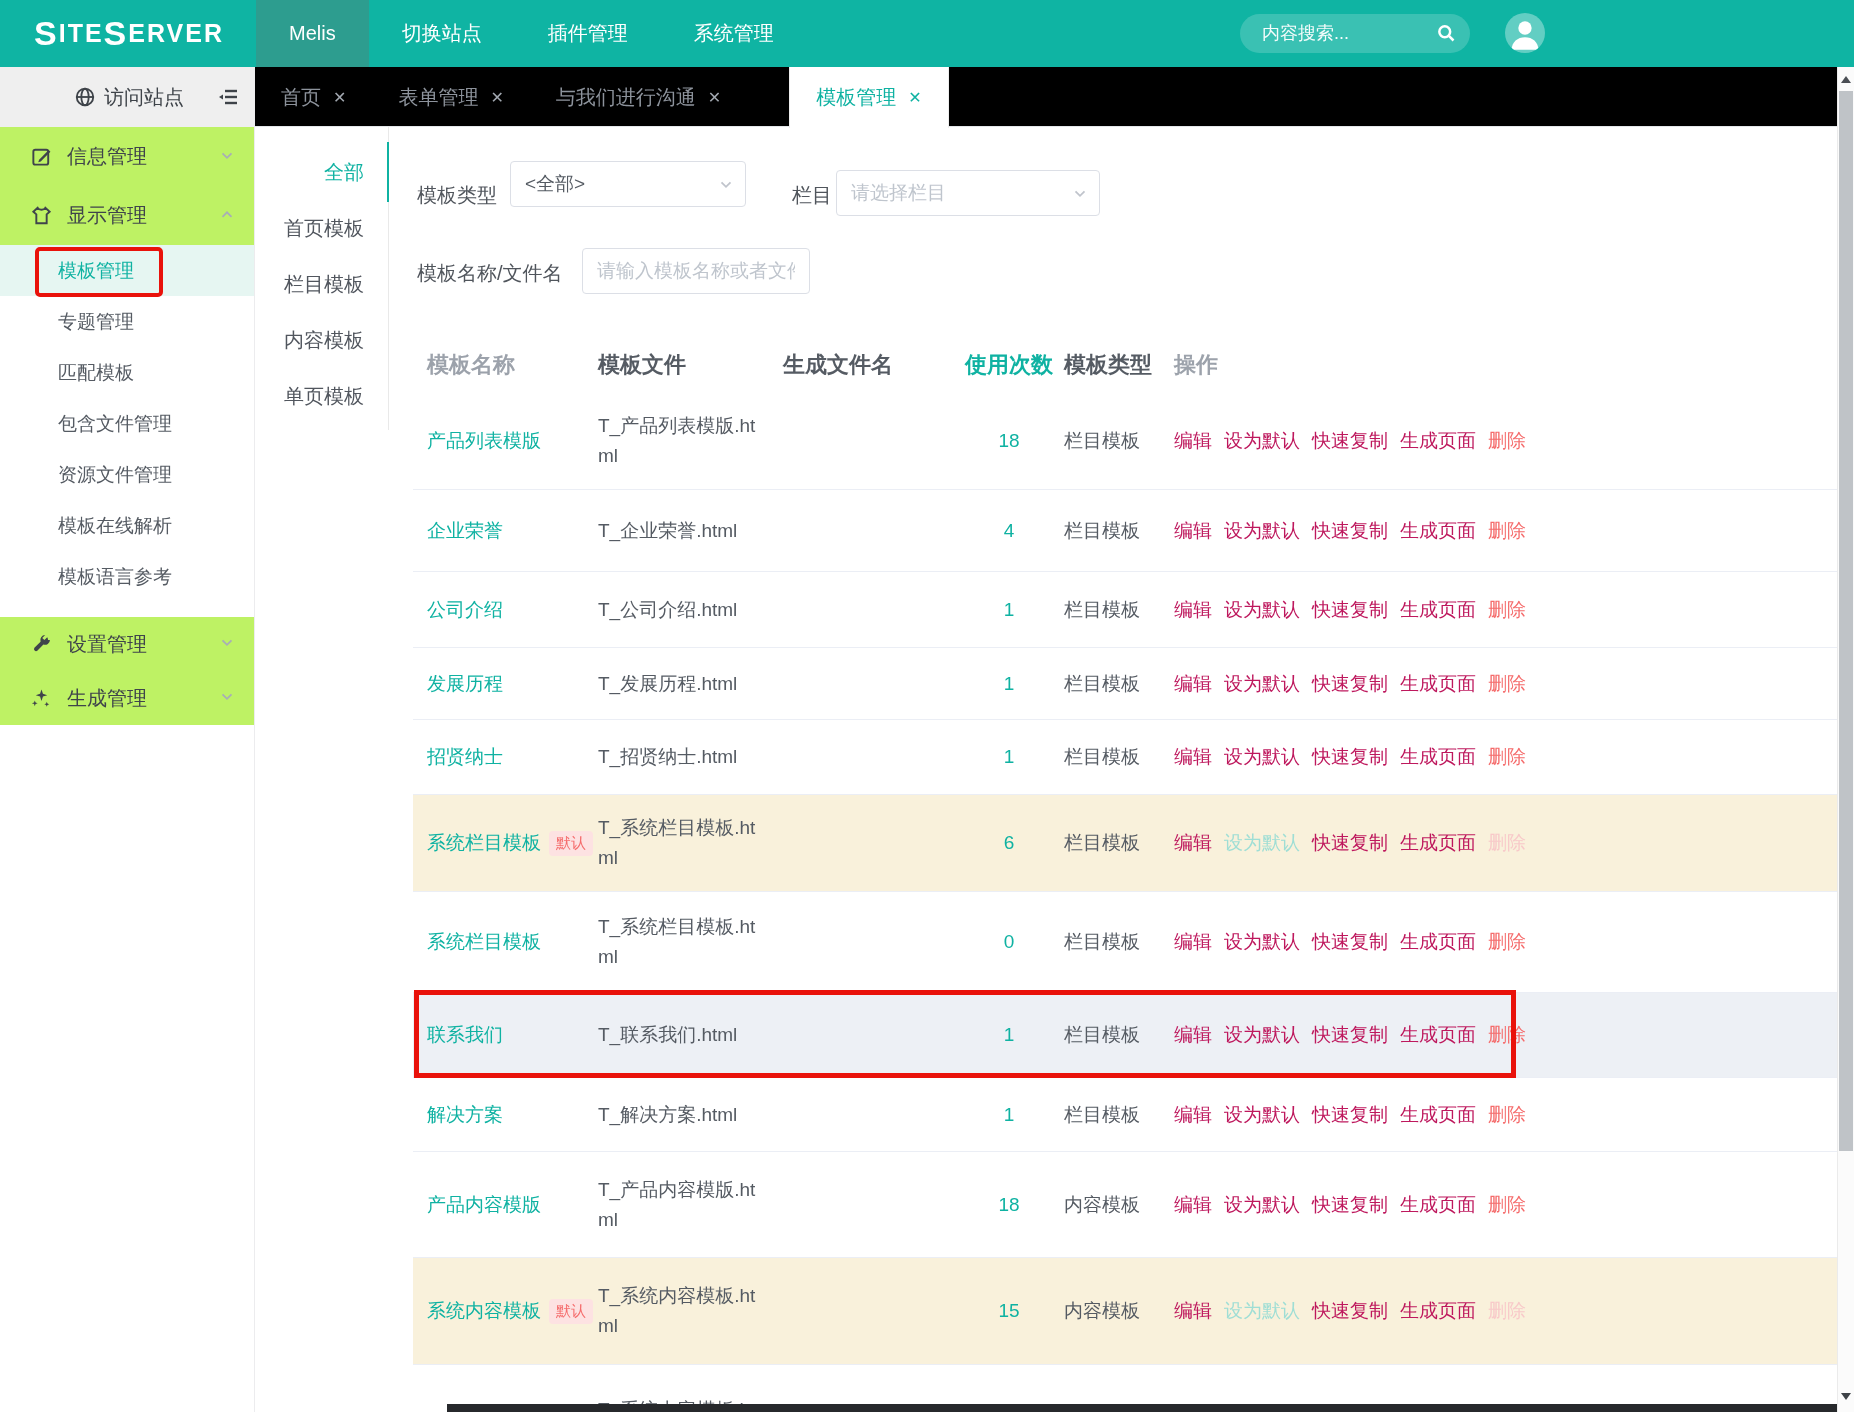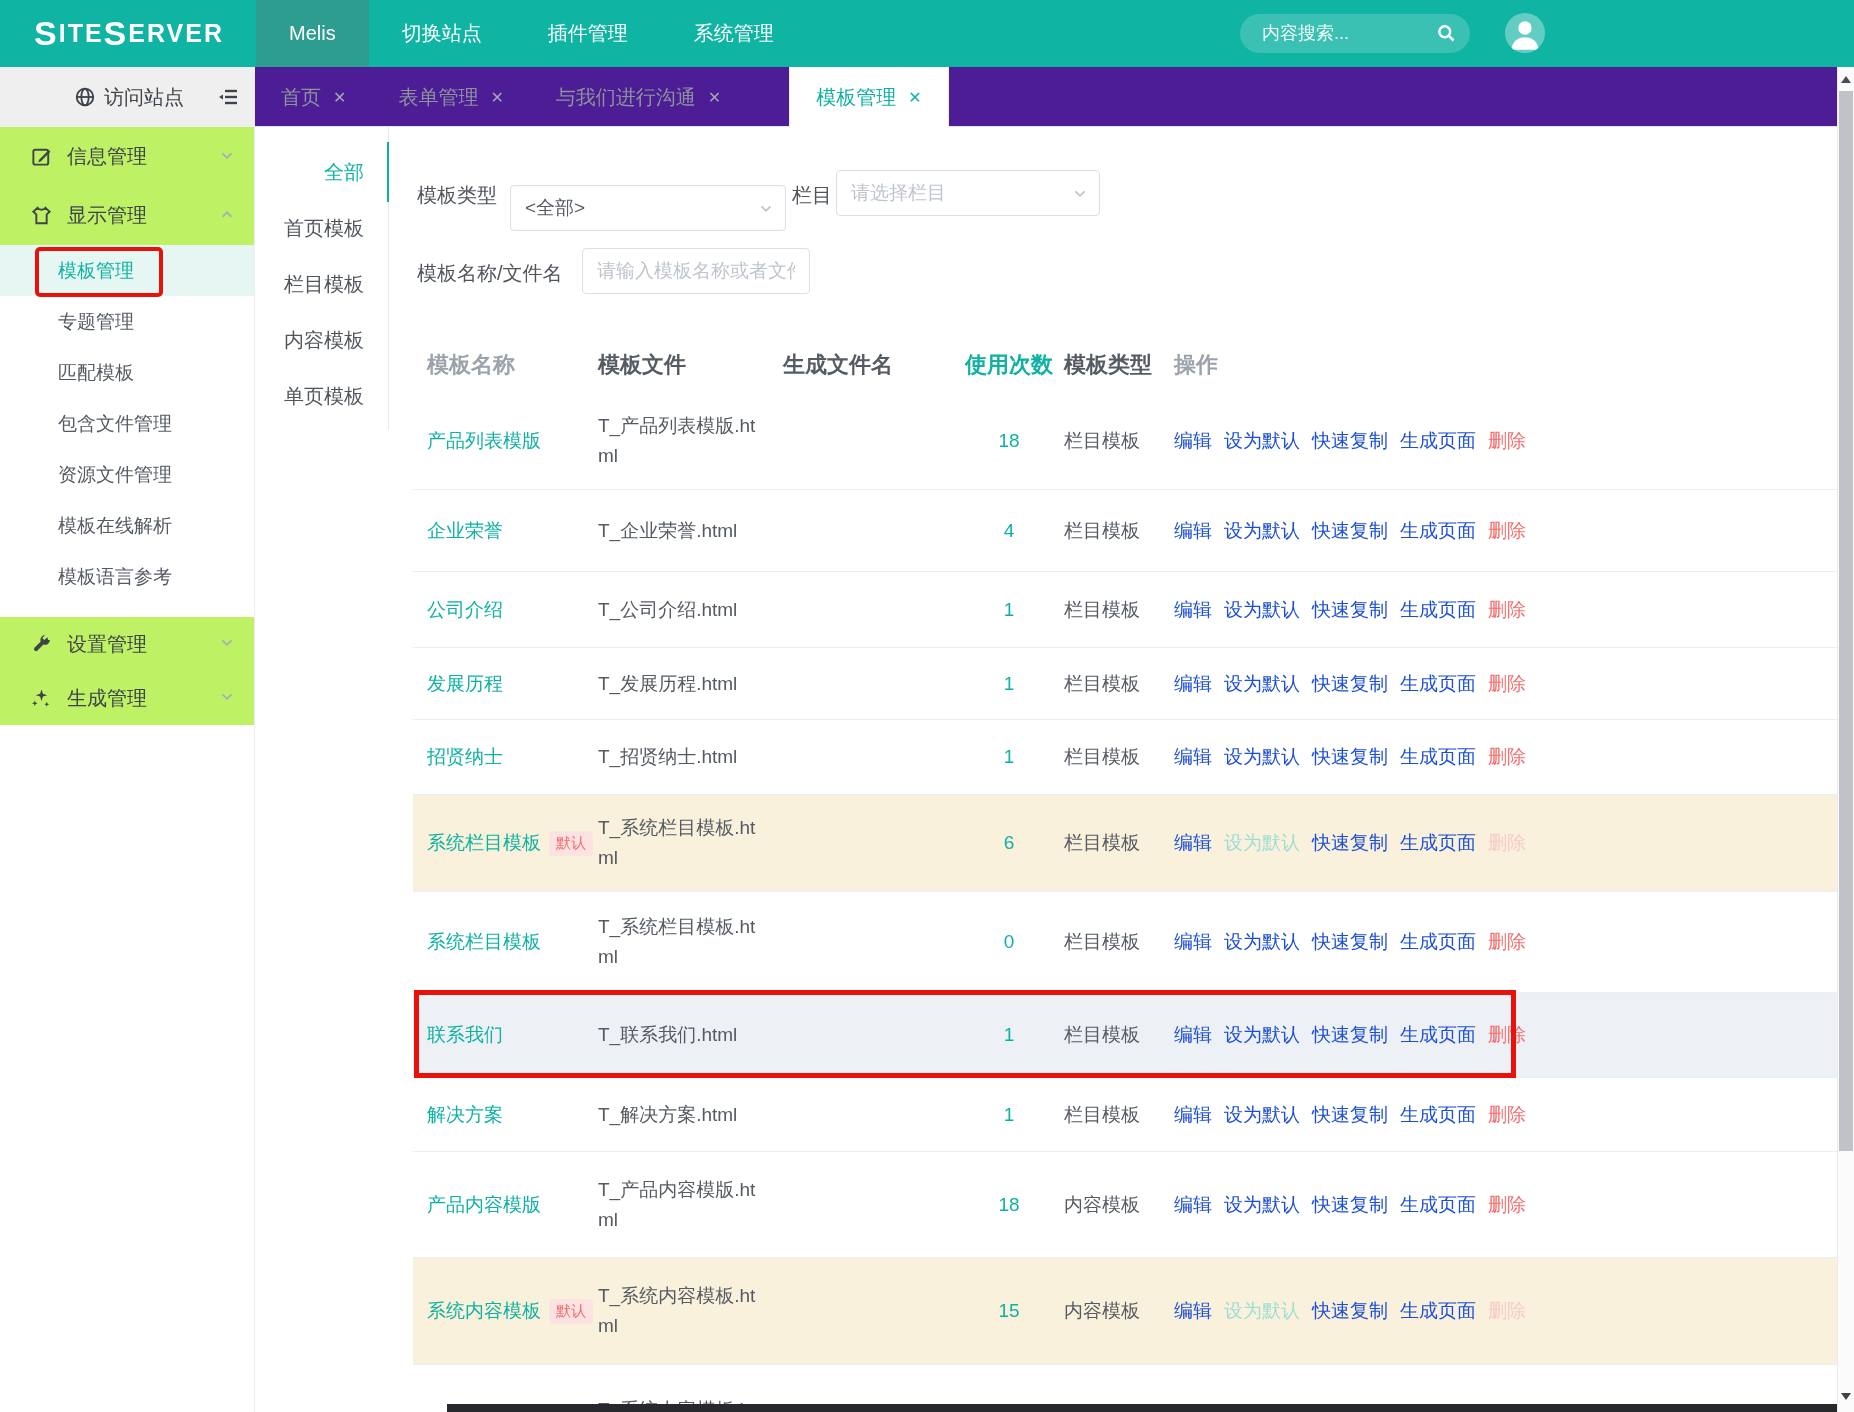--- a/index.html
+++ b/index.html
@@ -28,21 +28,21 @@
   .sec { position:absolute; left:0; width:254px; }
   .sec.gray { background:#bef264; }
   .prow { height:59px; display:flex; align-items:center; position:relative; cursor:pointer; color:#3F444B; font-size:20px; }
   .prow .ic { margin-left:30px; margin-right:14px; }
   .prow .chev { position:absolute; right:18px; top:20px; }
   .srow { height:51px; display:flex; align-items:center; padding-left:58px; font-size:19px; color:#555B63; cursor:pointer; background:#fff; }
   .srow.active { background:#E6F6F2; color:#0FB2A2; }
   .side-annot { position:absolute; left:35px; top:180px; width:128px; height:50px; border:4px solid #E9120B; border-radius:5px; pointer-events:none; z-index:15; }
 
   
-  .tabstrip { position:absolute; left:255px; top:67px; width:1582px; height:60px; background:#4c1d95; border-bottom:1px solid #E4E7EA; display:flex; z-index:5; }
+  .tabstrip { position:absolute; left:255px; top:67px; width:1582px; height:60px; background:#000000; border-bottom:1px solid #E4E7EA; display:flex; z-index:5; }
   .tab { height:60px; display:flex; align-items:center; padding:0 26px; font-size:20px; color:#8D939C; cursor:pointer; }
   .tab .x { margin-left:12px; font-size:16px; color:#A2A8B0; cursor:pointer; }
   .tab.active { background:#fff; color:#0FB2A2; border-left:1px solid #EDEDED; border-right:1px solid #EDEDED; margin-bottom:-1px; height:61px; }
   .tab.active .x { color:#0FB2A2; }
 
   
   .subnav { position:absolute; left:255px; top:127px; width:133px; }
   .subnav .sitem { height:56px; line-height:56px; text-align:right; padding-right:24px; font-size:20px; color:#51565E; cursor:pointer; }
   .subnav .sitem:first-child { margin-top:17px; }
   .subnav .sitem.active { color:#0FB2A2; }
@@ -68,21 +68,21 @@
   .c.name { width:185px; padding-left:14px; display:flex; align-items:center; }
   .thead .c.name { padding-left:14px; }
   .c.file { width:185px; padding-right:19px; color:#555B63; word-break:break-all; line-height:30px; }
   .c.gen  { width:182px; color:#555B63; }
   .c.count{ width:88px; text-align:center; color:#0FB2A2; }
   .c.gap  { width:11px; }
   .c.type { width:110px; color:#555B63; }
   .c.acts { flex:1; white-space:nowrap; }
   .c.name a { color:#0FB2A2; text-decoration:none; cursor:pointer; }
   .badge { margin-left:8px; background:#FDE2E2; color:#F56C6C; font-size:15px; padding:3px 7px; border-radius:4px; white-space:nowrap; }
-  .al { color:#1d4ed8; margin-right:12px; cursor:pointer; text-decoration:none; }
+  .al { color:#be185d; margin-right:12px; cursor:pointer; text-decoration:none; }
   .al.del { color:#F56C6C; margin-right:8px; }
   .al.dis { color:#9FDED5; cursor:default; }
   .al.del.dis { color:#F8C9C9; }
   .row-annot { position:absolute; left:1px; top:-3px; width:1102px; height:88px; border:5px solid #E9120B; pointer-events:none; z-index:8; }
 
   
   .scrollbar { position:absolute; left:1837px; top:67px; width:17px; height:1345px; background:#FBFBFB; border-left:1px solid #EBEBEB; z-index:30; }
   .sb-up { position:absolute; left:3px; top:9px; width:0; height:0; border-left:5px solid transparent; border-right:5px solid transparent; border-bottom:7px solid #4A4E54; cursor:pointer; }
   .sb-thumb { position:absolute; left:1px; top:24px; width:14px; height:1060px; background:#BFC3C7; cursor:pointer; }
   .sb-down { position:absolute; left:3px; bottom:12px; width:0; height:0; border-left:5px solid transparent; border-right:5px solid transparent; border-top:7px solid #3E4247; cursor:pointer; }
@@ -241,21 +241,21 @@
   <div class="sitem">栏目模板</div>
   <div class="sitem">内容模板</div>
   <div class="sitem">单页模板</div>
 </div>
 <div class="subnav-divider"></div>
 <div class="subnav-indicator"></div>
 
 <div class="content">
 
   <div class="flabel" style="left:28px; top:55px;">模板类型</div>
-  <div class="sel" style="left:121px; top:58px; width:276px;">
+  <div class="sel" style="left:121px; top:34px; width:236px;">
     <span class="val">&lt;全部&gt;</span>
     <span class="dd">
       <svg width="18" height="18" viewBox="0 0 20 20" fill="none" stroke="#C0C4CC" stroke-width="2">
           <polyline points="5 7 10 12 15 7"></polyline>
         </svg>
     </span>
   </div>
   <div class="flabel" style="left:403px; top:55px;">栏目</div>
   <div class="sel" style="left:447px; top:43px; width:264px;">
     <span class="ph">请选择栏目</span>

